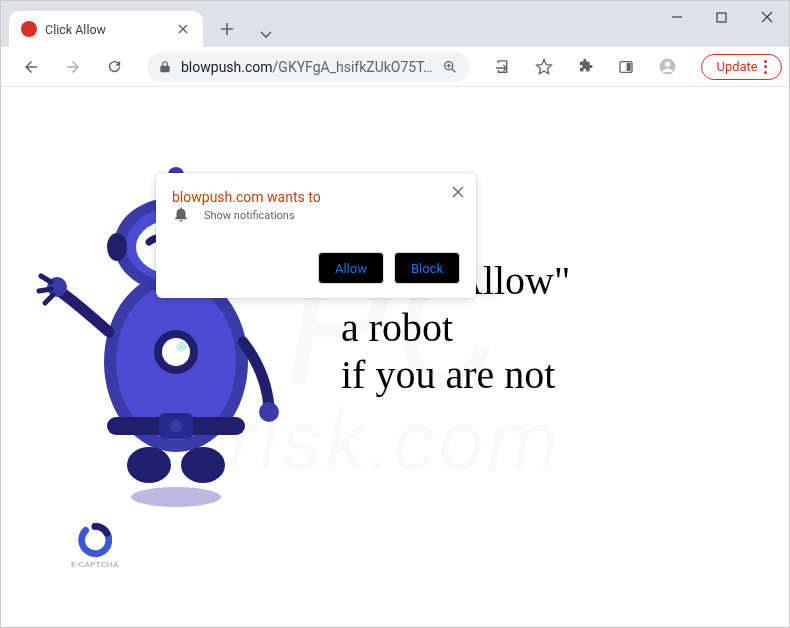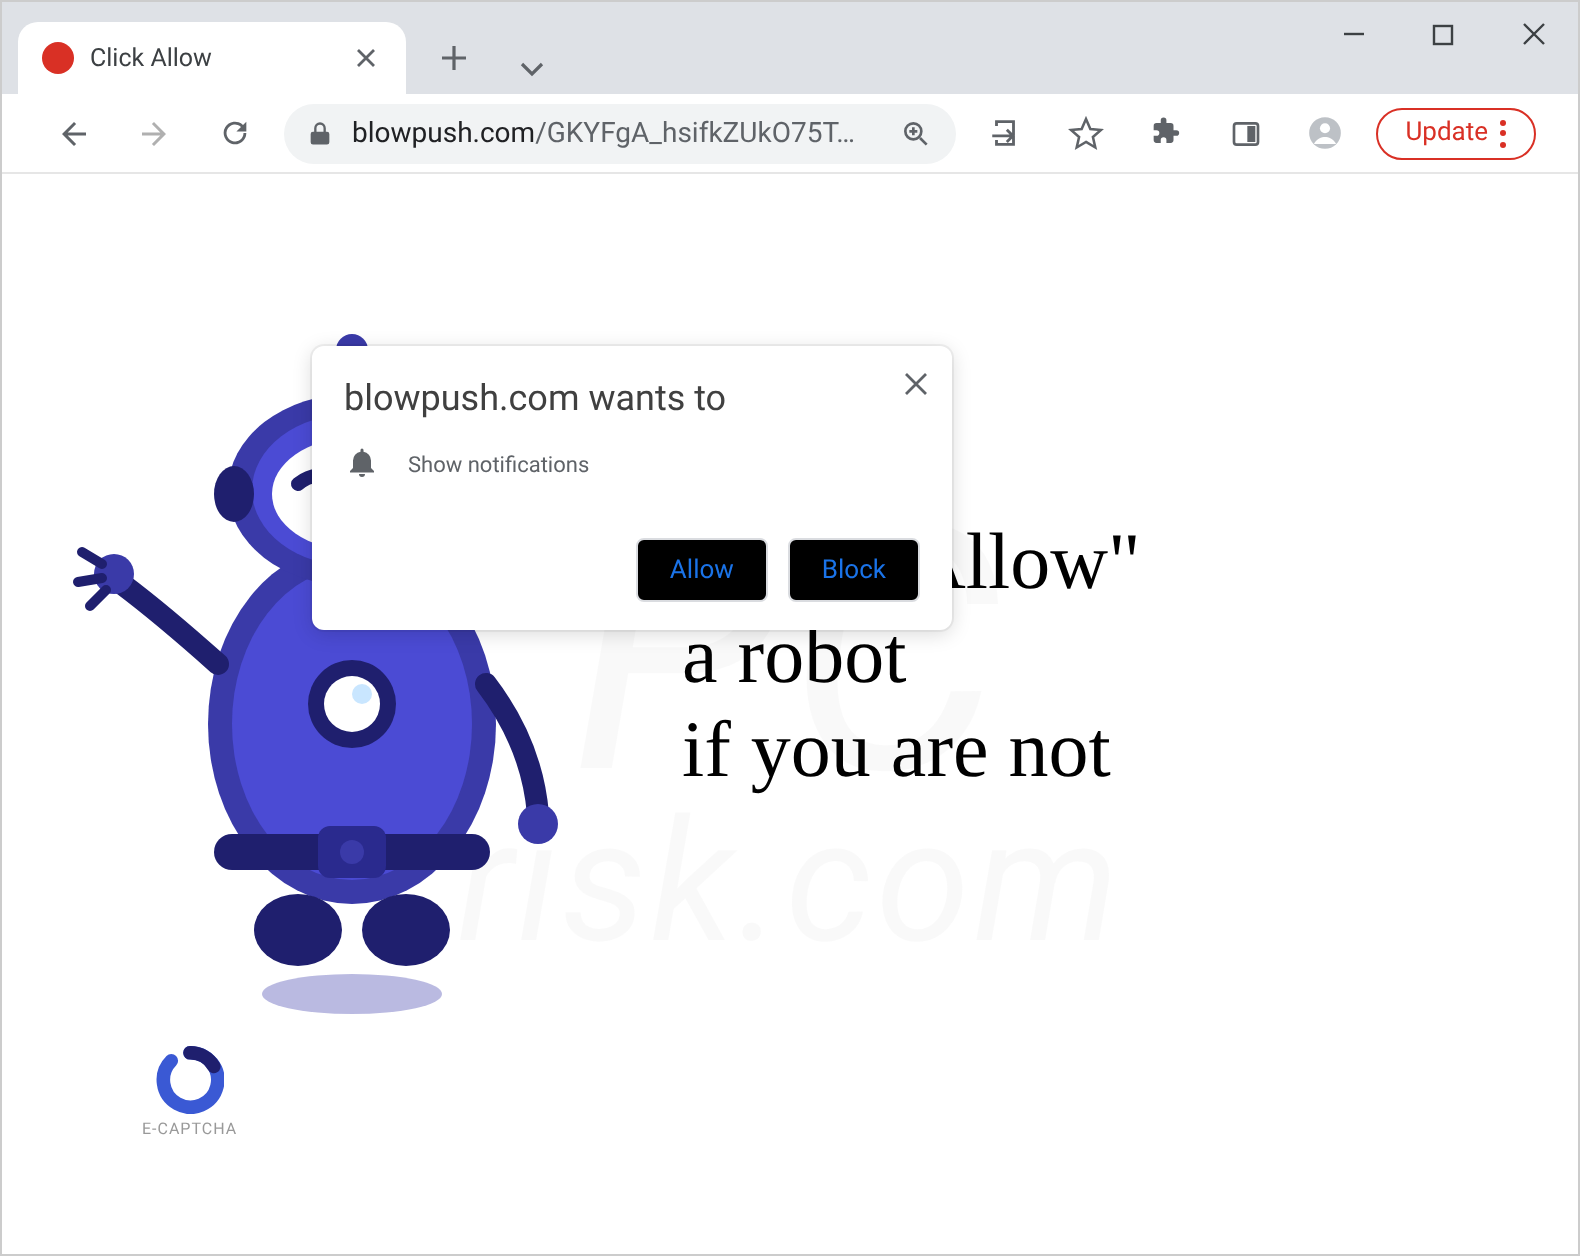--- a/index.html
+++ b/index.html
@@ -7,21 +7,21 @@
 .titlebar { height: 46px; background: #dee1e6; display: flex; align-items: flex-end; }
 .tab { height: 36px; background: #fff; margin-left: 8px; border-radius: 10px 10px 0 0; width: 194px; display: flex; align-items: center; padding: 0 12px; gap: 8px; }
 .favicon { width: 16px; height: 16px; border-radius: 50%; background: #d93025; }
 .tab-title { font-size: 12.5px; color: #3c4043; flex: 1; }
 .tab-close { width: 16px; height: 16px; display: flex; align-items: center; justify-content: center; color: #5f6368; font-size: 14px; }
 .newtab { width: 28px; height: 28px; display: flex; align-items: center; justify-content: center; color: #5f6368; font-size: 18px; margin-left: 10px; margin-bottom: 4px; }
 .wincontrols { margin-left: auto; display: flex; height: 100%; align-items: flex-start; }
 .winbtn { width: 45px; height: 32px; display: flex; align-items: center; justify-content: center; color: #3c4043; }
 .chevwrap { display: flex; align-items: flex-start; padding-top: 6px; margin-left: 10px; }
 .chev { width: 30px; height: 24px; display:flex; align-items:center; justify-content:center; color:#5f6368; }
-.toolbar { height: 40px; background: #fff; display: flex; align-items: center; padding: 0 21px; gap: 10px; border-bottom: 1px solid #e6e6e6; }
+.toolbar { height: 40px; background: #fff; display: flex; align-items: center; padding: 0 21px; gap: 24px; border-bottom: 1px solid #e6e6e6; }
 .navbtn { width: 30px; height: 30px; display: flex; align-items: center; justify-content: center; color: #5f6368; border-radius: 50%; }
 .navbtn.dis { color: #b0b0b0; }
 .addrbar { flex: 1; height: 30px; background: #f1f3f4; border-radius: 15px; display: flex; align-items: center; padding: 0 10px; gap: 8px; }
 .lock { width: 16px; height: 16px; display: flex; align-items: center; justify-content: center; color: #5f6368; }
 .url { font-size: 14px; color: #202124; white-space: nowrap; overflow: hidden; text-overflow: ellipsis; flex: 1; }
 .url .domain { color: #202124; }
 .url .path { color: #5f6368; }
 .tbicon { width: 30px; height: 30px; display: flex; align-items: center; justify-content: center; color: #5f6368; }
 .update-btn { border: 1px solid #d93025; color: #d93025; border-radius: 18px; height: 26px; padding: 0 14px; font-size: 13px; display: flex; align-items: center; gap: 2px; }
 .dots { display: flex; flex-direction: column; gap: 2.5px; margin-left: 4px; }
@@ -30,21 +30,21 @@
 .watermark { position: absolute; inset: 0; display: flex; flex-direction: column; align-items: center; justify-content: center; opacity: 0.05; pointer-events: none; }
 .watermark .l1 { font-size: 170px; font-style: italic; font-weight: 400; color: #999; letter-spacing: 4px; }
 .watermark .l2 { font-size: 85px; font-style: italic; color: #999; margin-top: -35px; letter-spacing: 2px; }
 .robot { position: absolute; left: 30px; top: 60px; width: 290px; }
 .headline { position: absolute; left: 340px; top: 170px; font-family: "Times New Roman", Georgia, serif; font-size: 40px; color: #000; line-height: 1.18; }
 .ecap { position: absolute; left: 70px; bottom: 60px; text-align: center; }
 .ecap .c { width: 34px; height: 34px; margin: 0 auto 3px; }
 .ecap .t { font-size: 8px; color: #999; letter-spacing: 0.5px; }
 .permission { position: absolute; top: 86px; left: 155px; width: 320px; background: #fff; border-radius: 6px; box-shadow: 0 2px 10px rgba(0,0,0,0.15), 0 0 0 1px rgba(0,0,0,0.05); padding: 16px 16px 14px; z-index: 10; }
 .perm-close { position: absolute; top: 10px; right: 12px; color: #5f6368; font-size: 16px; }
-.perm-title { font-size: 18px; color: #404040; margin-bottom: 12px; }
+.perm-title { font-size: 14px; color: #c2410c; }
 .perm-row { display: flex; align-items: center; gap: 14px; color: #5f6368; font-size: 11px; }
 .perm-actions { display: flex; justify-content: flex-end; gap: 10px; margin-top: 26px; }
 .perm-btn { height: 32px; padding: 0 16px; border: 1px solid #dadce0; border-radius: 4px; background: #000000; color: #1a73e8; font-size: 13px; display: flex; align-items: center; }
 </style>
 </head>
 <body>
 
 <div class="titlebar">
   <div class="tab">
     <div class="favicon"></div>

